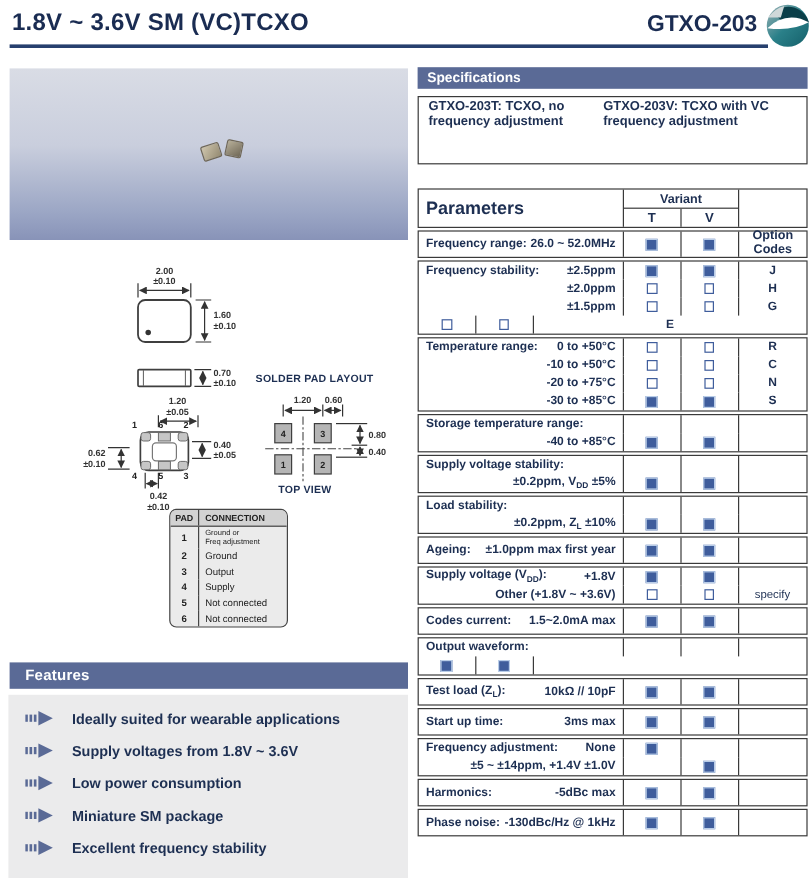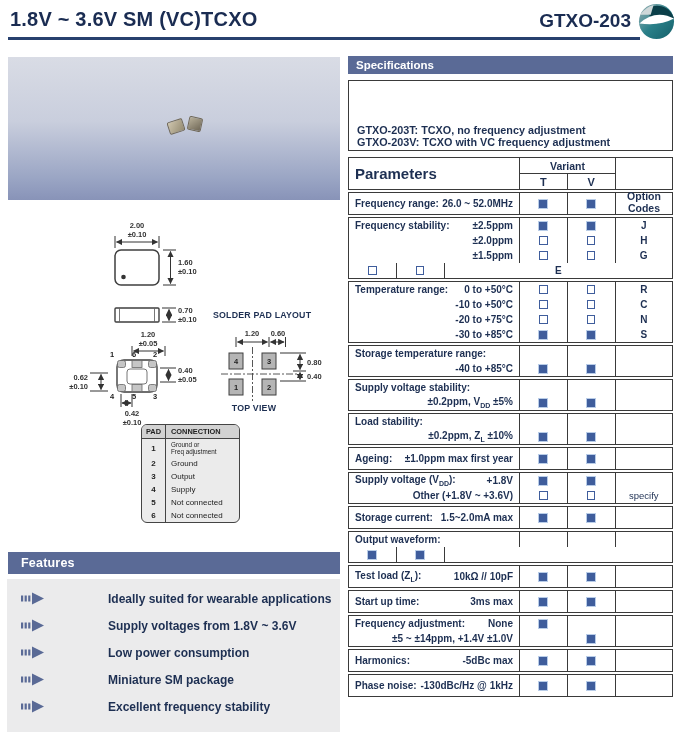--- a/index.html
+++ b/index.html
@@ -40,26 +40,26 @@
   .padtab .cconn{flex:1;padding:2px 0 2px 5px;}
   .padtab .hrow .cconn{padding-left:5px;}
   .padtab .two{font-size:6.3px;line-height:7px;}
   .padtab .prow2 .cpad{font-weight:bold;align-self:stretch;display:flex;align-items:center;justify-content:center;}
   
   .bar{position:absolute;background:#5a6a96;color:#fff;font-weight:bold;display:flex;align-items:center;}
   .feat-bar{left:8px;top:552px;width:332px;height:22px;font-size:12.5px;padding-left:13px;box-sizing:border-box;letter-spacing:.2px;}
   .feat-panel{position:absolute;left:7px;top:579px;width:333px;height:153px;background:#ebebec;}
   .feat{display:flex;align-items:center;height:27px;padding-left:14px;gap:15px;}
   .feat:first-child{margin-top:6px;}
-  .feat-txt{font-size:12px;font-weight:bold;color:#1d2f52;margin-left:48px;}
+  .feat-txt{font-size:12px;font-weight:bold;color:#1d2f52;}
   .feat-ic{display:inline-flex;width:24px;height:13px;}
   
   .spec-bar{left:348px;top:56px;width:325px;height:18px;font-size:11.5px;padding-left:8px;box-sizing:border-box;}
-  .spec-box{position:absolute;left:348px;top:80px;width:325px;height:71px;border:1.5px solid #3a3a3a;
-            box-sizing:border-box;display:flex;flex-direction:column;justify-content:flex-end;
+  .spec-box{position:absolute;left:348px;top:80px;width:325px;height:57px;border:1.5px solid #3a3a3a;
+            box-sizing:border-box;display:flex;flex-direction:row;justify-content:space-between;
             padding:2px 8px;font-size:10.8px;font-weight:bold;color:#1d2f52;}
   
   .ptable{position:absolute;left:348px;top:157px;width:325px;font-size:10px;font-weight:bold;color:#1d2f52;}
   .phead{display:flex;border:1.2px solid #3a3a3a;box-sizing:border-box;height:33px;}
   .ph-param{width:171px;flex:0 0 171px;border-right:1.1px solid #3a3a3a;display:flex;align-items:center;
             padding-left:6px;font-size:15px;box-sizing:border-box;}
   .ph-mid{width:96px;flex:0 0 96px;border-right:1.1px solid #3a3a3a;display:flex;flex-direction:column;box-sizing:border-box;}
   .ph-variant{height:15px;border-bottom:1.1px solid #3a3a3a;display:flex;align-items:center;justify-content:center;font-size:10.5px;}
   .ph-tv{flex:1;display:flex;}
   .ph-t{width:47.5px;flex:0 0 47.5px;border-right:1.1px solid #3a3a3a;display:flex;align-items:center;justify-content:center;font-size:11px;box-sizing:border-box;}
@@ -569,21 +569,21 @@
               <span class="sqh"></span>
             </div>
             <div class="cell c-code">
               <span class="code-sm">specify</span>
             </div>
           </div>
         </div>
         <div class="pgroup">
           <div class="prow">
             <div class="cell c-param">
-              <span class="plabel">Storage current:</span>
+              <span class="plabel">Codes current:</span>
               <span class="pvalue">1.5~2.0mA max</span>
             </div>
             <div class="cell c-sq">
               <span class="sqf"></span>
             </div>
             <div class="cell c-sq v">
               <span class="sqf"></span>
             </div>
             <div class="cell c-code"></div>
           </div>

